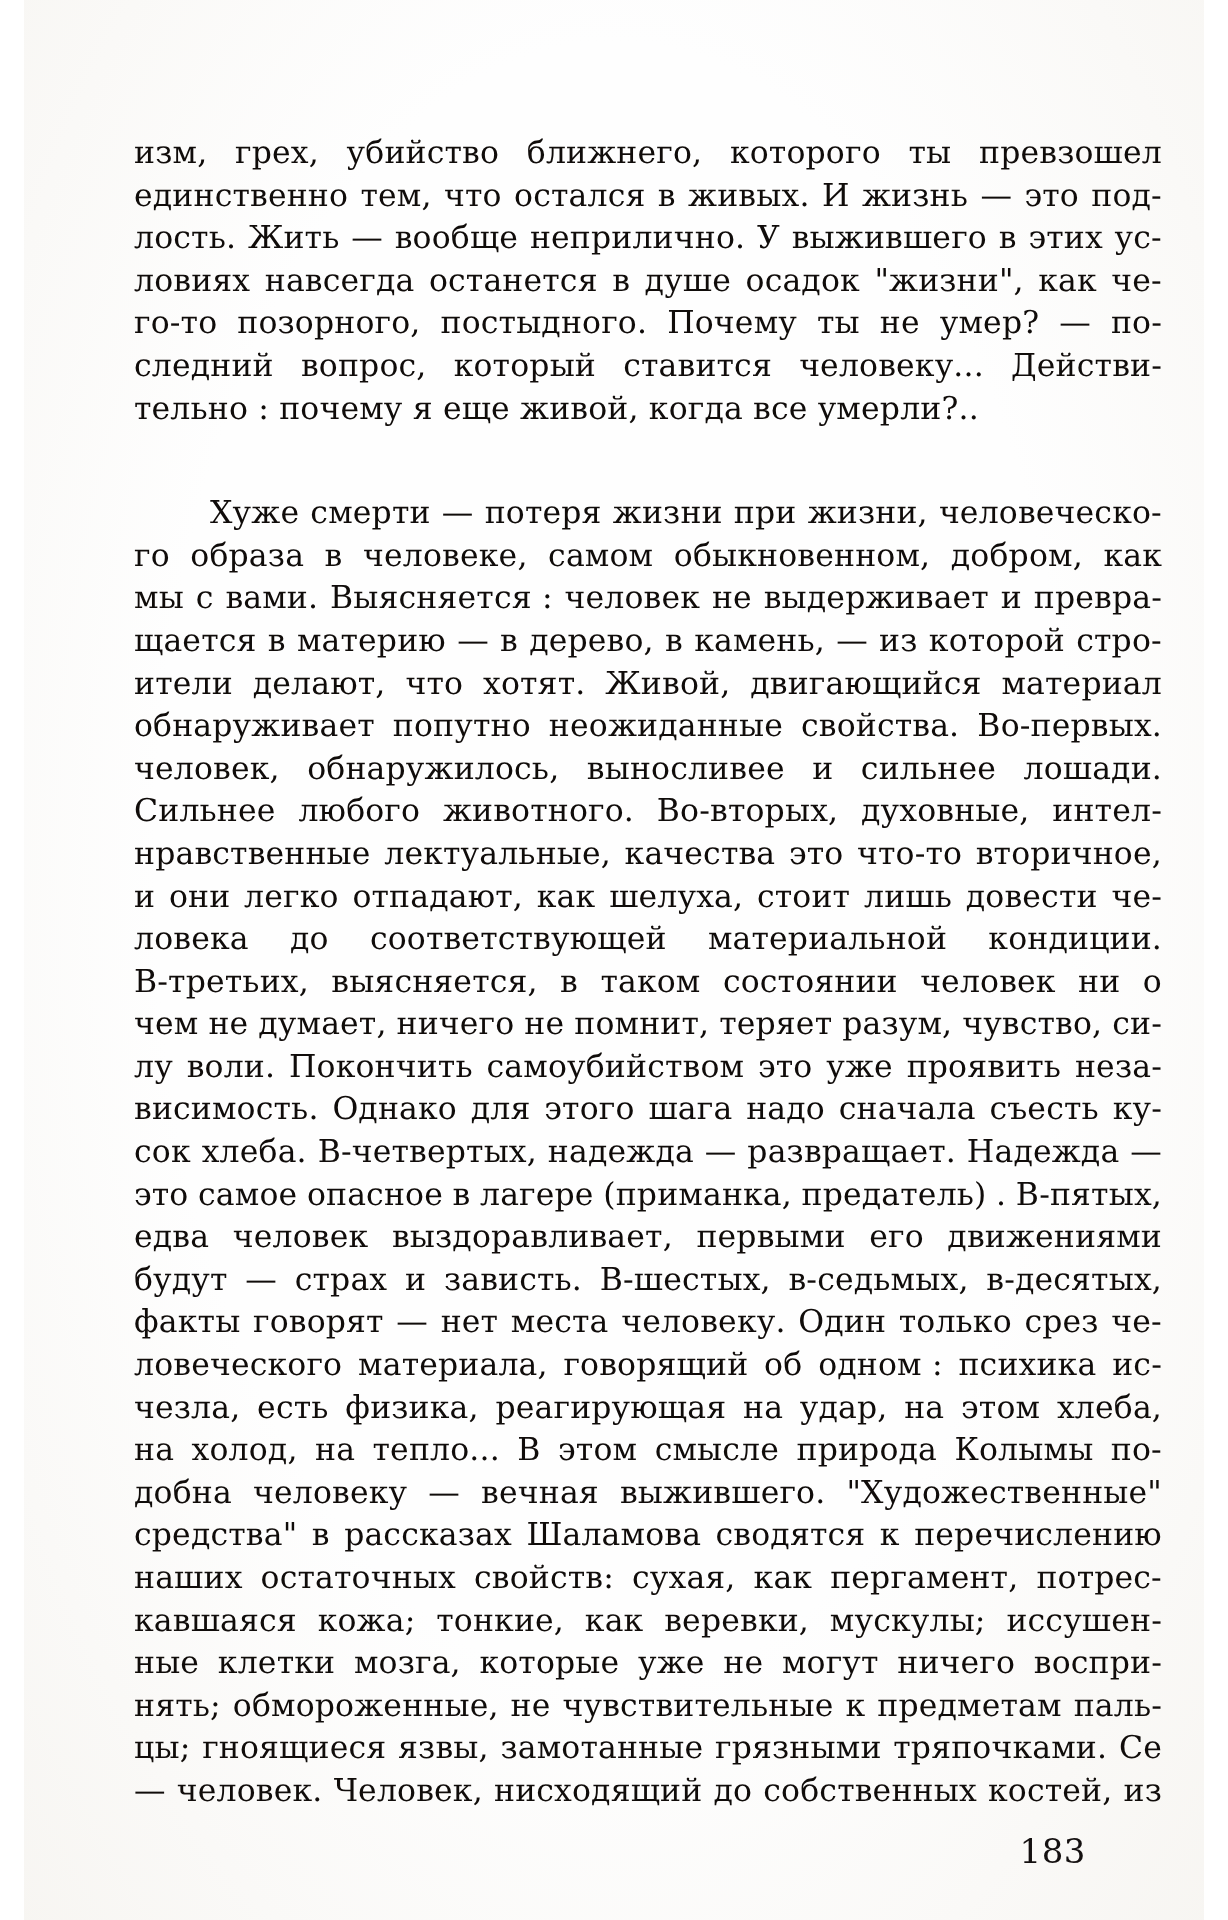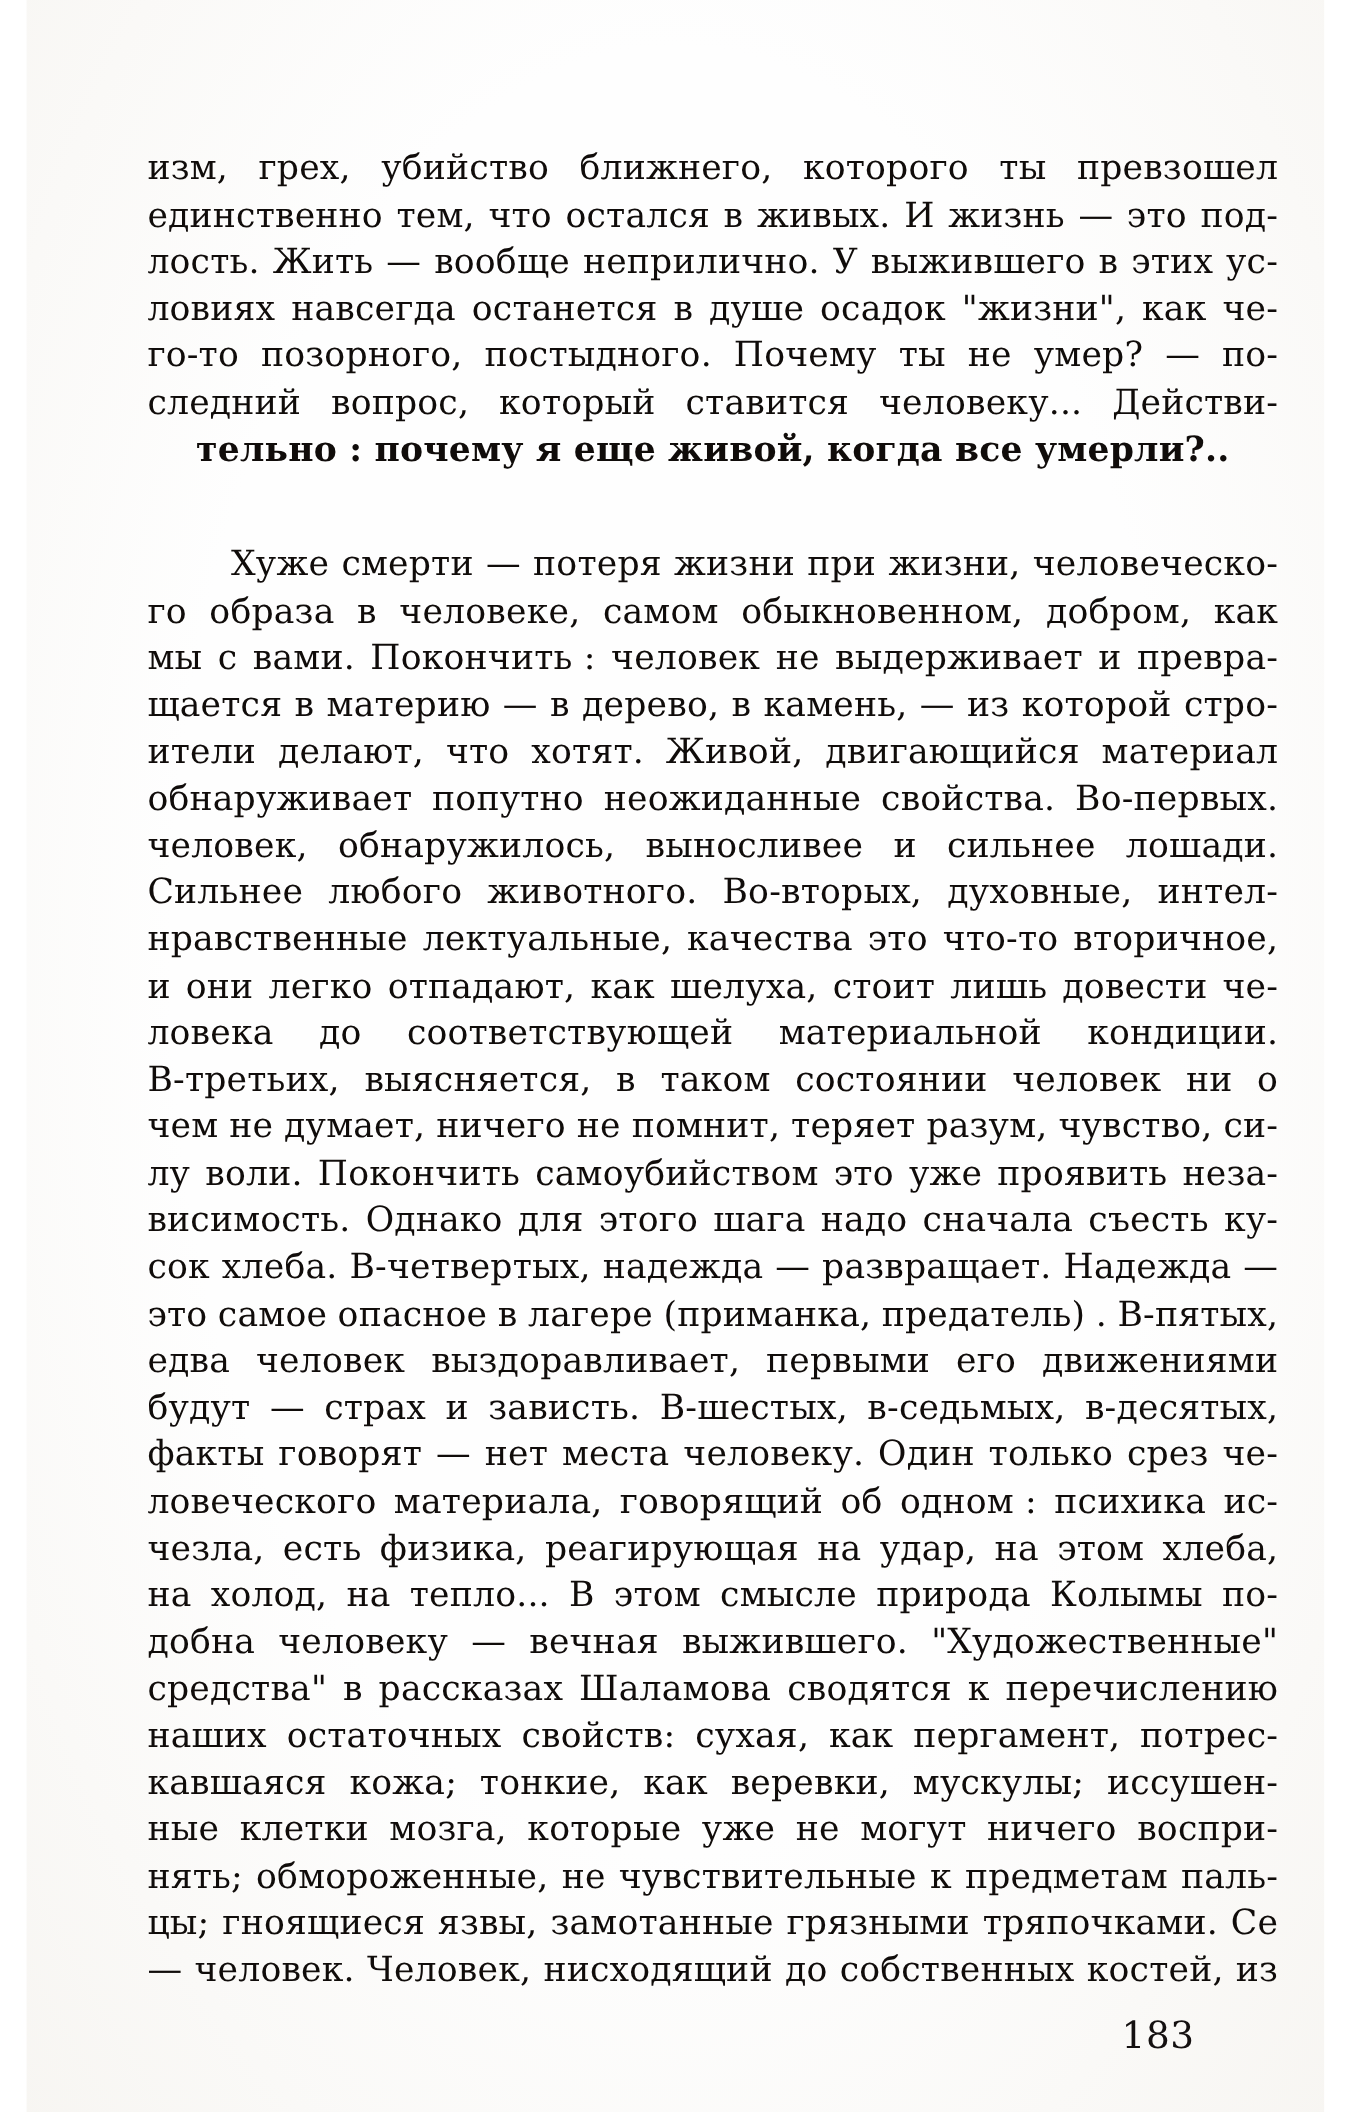--- a/index.html
+++ b/index.html
@@ -53,22 +53,21 @@
     line-height: 42.6px;
     letter-spacing: 0.15px;
     font-weight: 500;
     text-rendering: geometricPrecision;
   }
   .line > span {
     display: inline-block;
   }
   
   .line.flush {
-    justify-content: center;
-    font-weight: bold;
+    justify-content: flex-start;
   }
   .line.flush > span {
     white-space: pre;
   }
   
   .line.indent {
     padding-left: 76px;
   }
 
   .page-number {
@@ -177,21 +176,21 @@
           <span>человеке,</span>
           <span>самом</span>
           <span>обыкновенном,</span>
           <span>добром,</span>
           <span>как</span>
         </div>
         <div class="line">
           <span>мы</span>
           <span>с</span>
           <span>вами.</span>
-          <span>Покончить :</span>
+          <span>Выясняется :</span>
           <span>человек</span>
           <span>не</span>
           <span>выдерживает</span>
           <span>и</span>
           <span>превра-</span>
         </div>
         <div class="line">
           <span>щается</span>
           <span>в</span>
           <span>материю</span>

